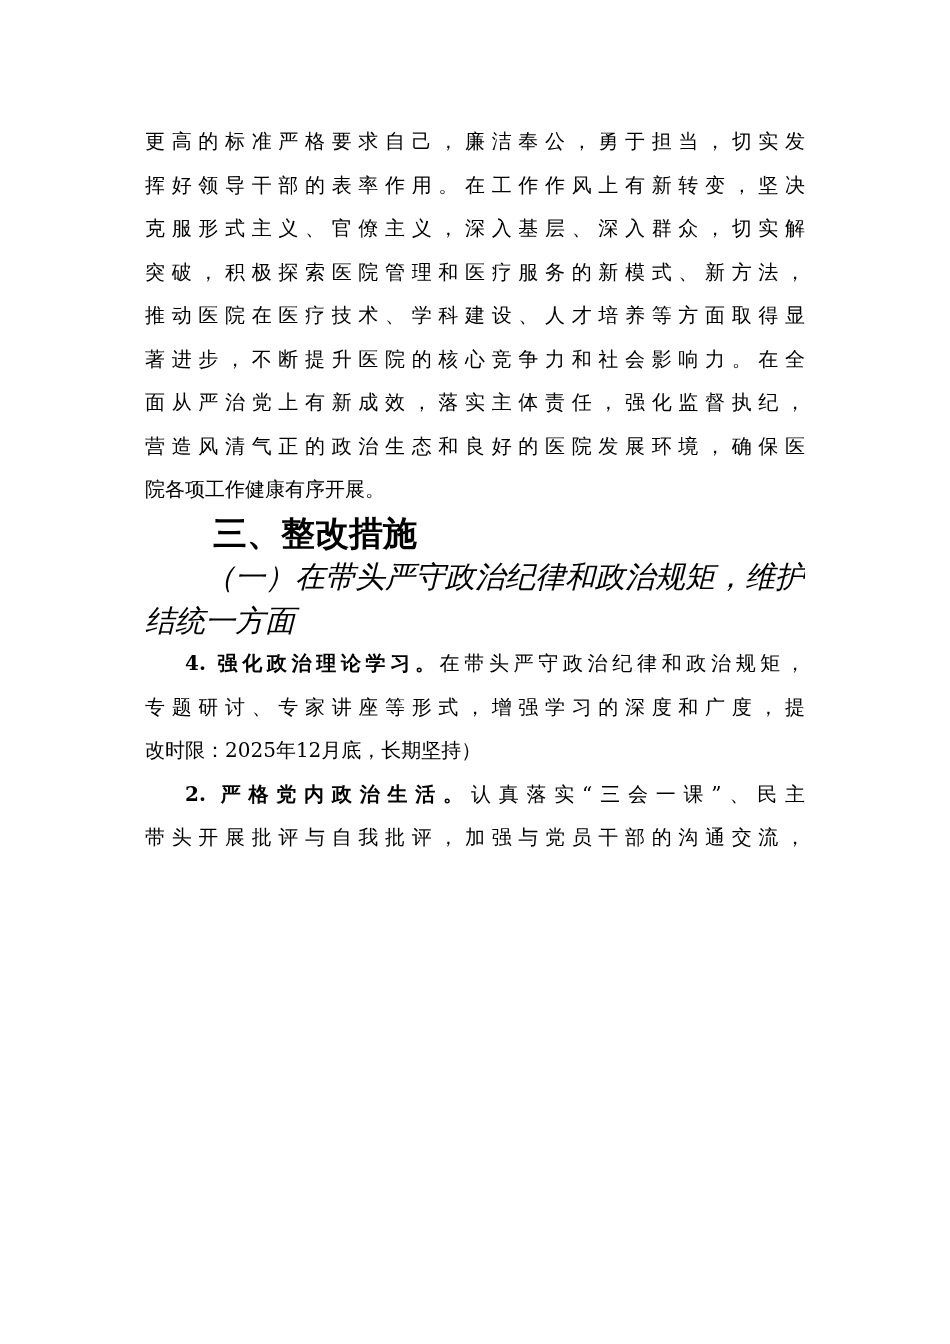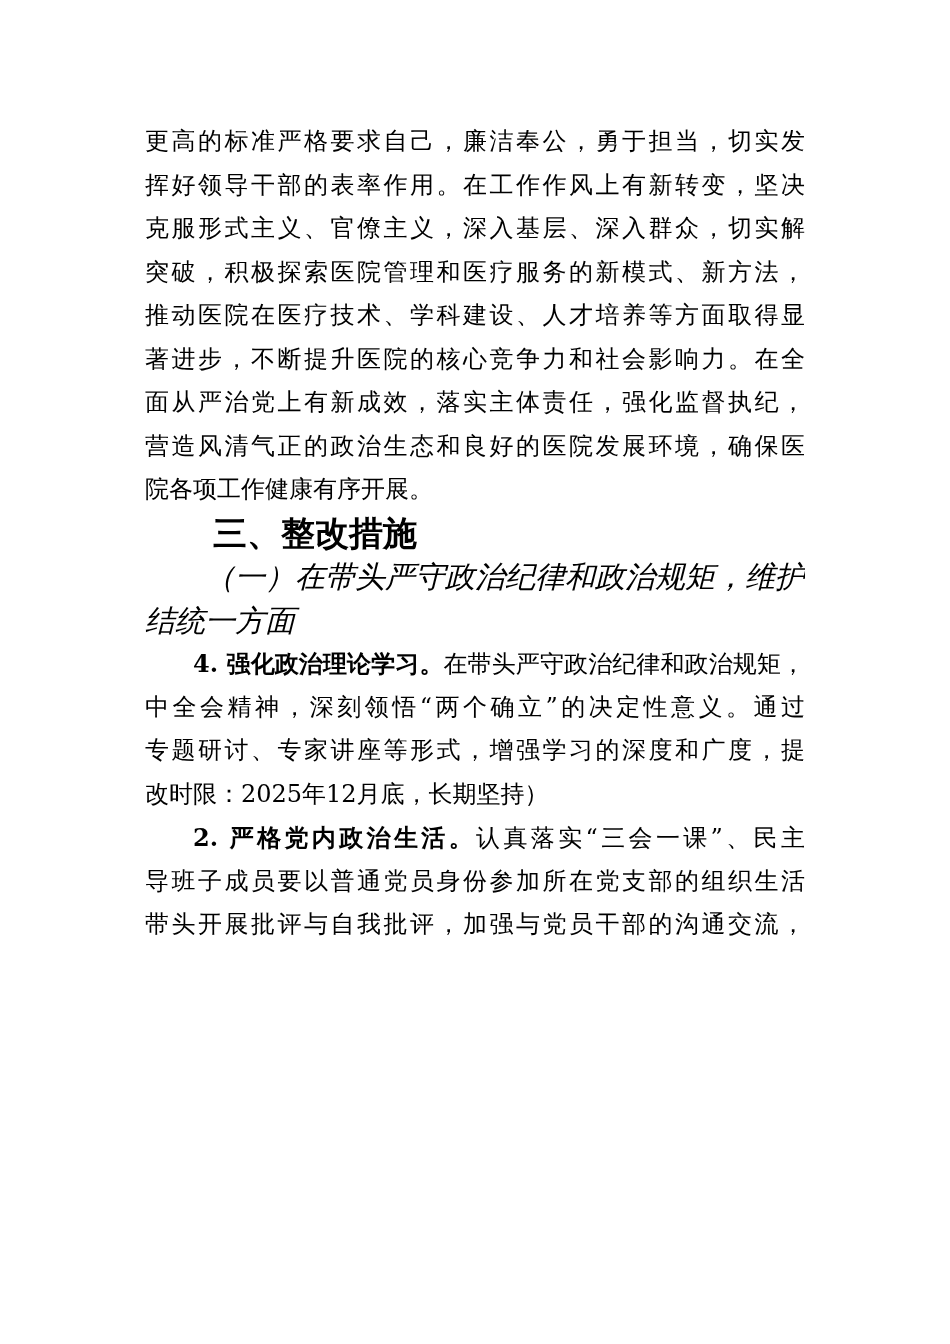--- a/index.html
+++ b/index.html
@@ -25,21 +25,21 @@
   }
   .textblock {
     position: absolute;
     left: 145px;
     top: 120px;
     width: 660px;
   }
   .line {
     height: 43.5px;
     line-height: 43.5px;
-    font-size: 24px;
+    font-size: 20px;
     overflow: hidden;
   }
   
   .fill {
     text-align: justify;
     text-align-last: justify;
     text-justify: inter-character;
   }
   .indent {
     text-indent: 2em;
@@ -74,22 +74,20 @@
     <div class="line fill">面从严治党上有新成效，落实主体责任，强化监督执纪，</div>
     <div class="line fill">营造风清气正的政治生态和良好的医院发展环境，确保医</div>
     <div class="line">院各项工作健康有序开展。</div>
 
     <div class="line heading indent">三、整改措施</div>
 
     <div class="line kai fill indent">（一）在带头严守政治纪律和政治规矩，维护党的团</div>
     <div class="line kai">结统一方面</div>
 
     <div class="line fill indent"><span class="item-title">4. 强化政治理论学习。</span><span>在带头严守政治纪律和政治规矩，</span></div>
-    <div class="line fill">中全会精神，深刻领悟“两个确立”的决定性意义。通过</div>
     <div class="line fill">专题研讨、专家讲座等形式，增强学习的深度和广度，提</div>
     <div class="line">改时限：2025年12月底，长期坚持）</div>
 
     <div class="line fill indent"><span class="item-title">2. 严格党内政治生活。</span><span>认真落实“三会一课”、民主</span></div>
-    <div class="line fill">导班子成员要以普通党员身份参加所在党支部的组织生活</div>
     <div class="line fill">带头开展批评与自我批评，加强与党员干部的沟通交流，</div>
 
   </div>
 </div>
 
 </body></html>

